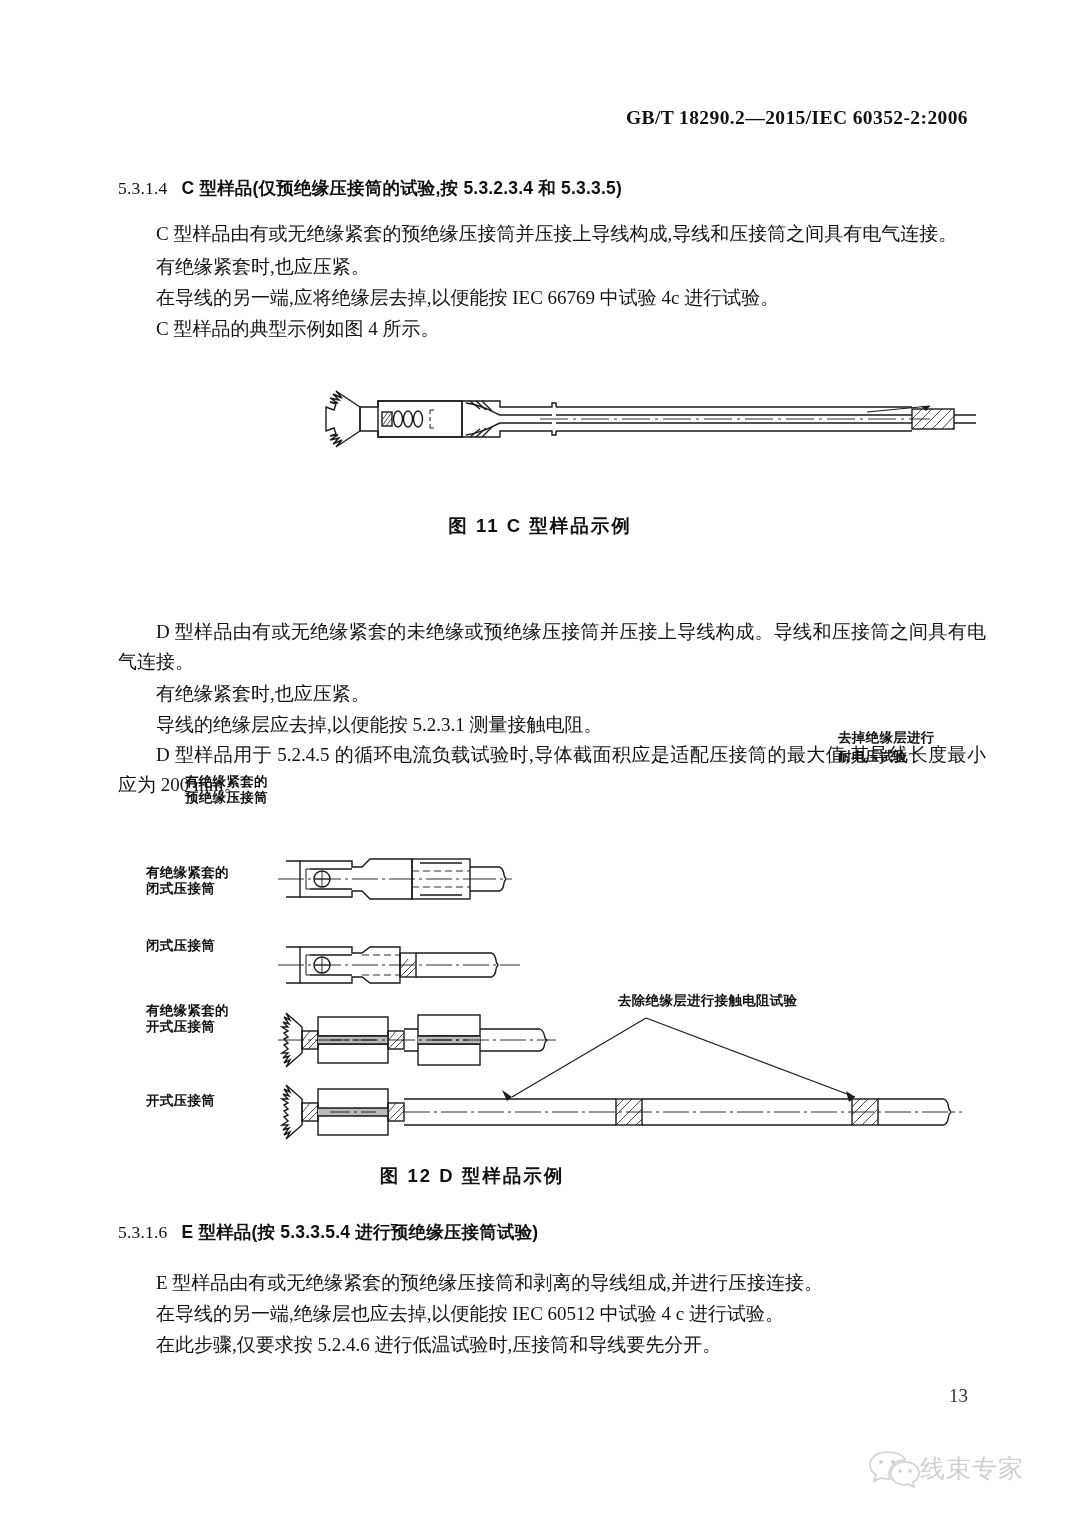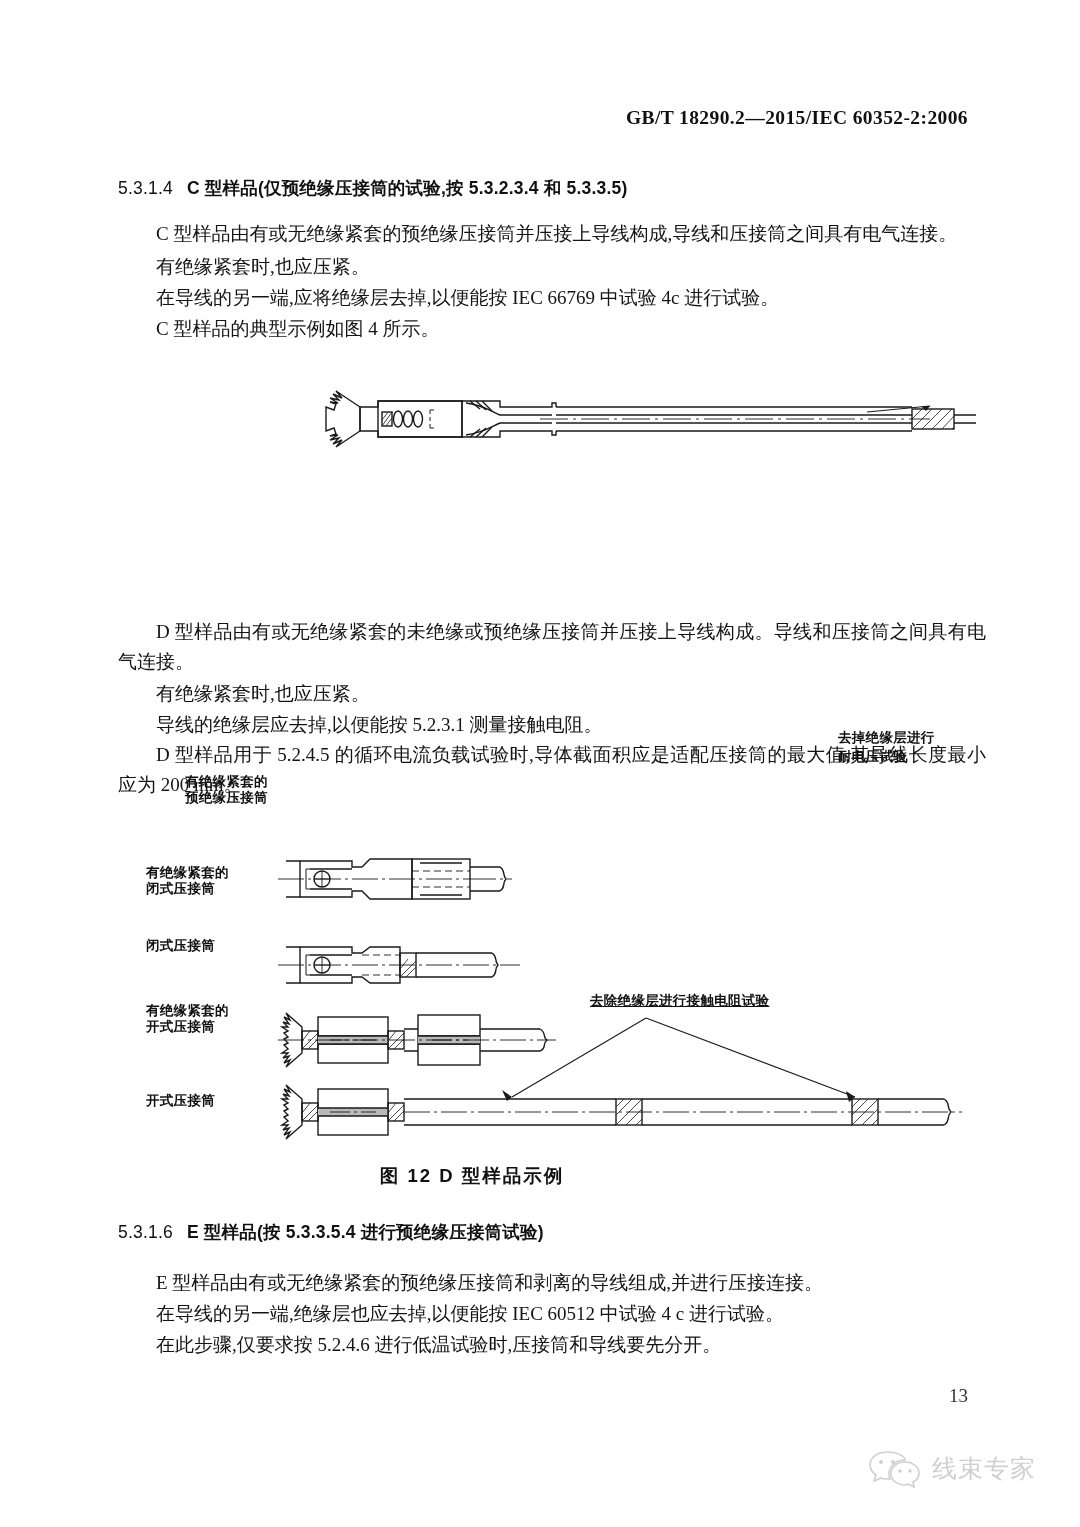--- a/index.html
+++ b/index.html
@@ -42,21 +42,21 @@
   .sec-head {
     font-family: "Liberation Sans", sans-serif;
     font-size: 17.5px;
     font-weight: bold;
     color: #111;
     letter-spacing: 0.2px;
     white-space: nowrap;
   }
   .sec-head .num {
     font-weight: normal;
-    font-family: Liberation Sans, sans-serif;
+    font-family: Liberation Serif, serif;
   }
   .sec-head .ttl { margin-left: 14px; }
 
   .para {
     font-size: 19px;
     line-height: 30px;
     color: #141414;
     text-align: justify;
     font-family: "Liberation Serif", "DejaVu Serif", serif;
   }
@@ -108,21 +108,20 @@
   }
   svg { display: block; }
 
   
   .watermark {
     position: absolute;
     left: 868px;
     top: 1448px;
     display: flex;
     align-items: center;
-    gap: 12px;
     opacity: 0.42;
   }
   .wm-text {
     font-family: "Liberation Sans", sans-serif;
     font-size: 25px;
     color: #8e8e8e;
     letter-spacing: 1px;
   }
 </style>
 </head>
@@ -201,20 +200,23 @@
         <path d="M954,55 L976,55 M954,63 L976,63"></path>
       </g>
 
       <g fill="none" stroke="#1a1a1a" stroke-width="1.1">
         <path d="M867,52 L930,46"></path>
       </g>
       <path d="M930,46 L921,46 L926,51 Z" fill="#1a1a1a" stroke="none"></path>
     </svg>
   </div>
 
+  <div class="content" style="top:513px; left:0; width:1080px;">
+    <div class="fig-caption">图 11   C 型样品示例</div>
+  </div>
 
 
   <div class="content" style="top:617px;">
     <div class="para indent">D 型样品由有或无绝缘紧套的未绝缘或预绝缘压接筒并压接上导线构成。导线和压接筒之间具有电气连接。</div>
   </div>
   <div class="content" style="top:679px;">
     <div class="para indent">有绝缘紧套时,也应压紧。</div>
   </div>
   <div class="content" style="top:710px;">
     <div class="para indent">导线的绝缘层应去掉,以便能按 5.2.3.1 测量接触电阻。</div>
@@ -225,21 +227,21 @@
 
   <div class="figure" style="top:845px; height:300px;">
 
     <div class="fig-label" style="left:146px; top:20px;">有绝缘紧套的
 闭式压接筒</div>
     <div class="fig-label" style="left:146px; top:93px;">闭式压接筒</div>
     <div class="fig-label" style="left:146px; top:158px;">有绝缘紧套的
 开式压接筒</div>
     <div class="fig-label" style="left:146px; top:248px;">开式压接筒</div>
 
-    <div class="fig-annot" style="left:590px; top:146px;text-decoration:underline;">去除绝缘层进行接触电阻试验</div>
+    <div class="fig-annot" style="left:618px; top:146px;">去除绝缘层进行接触电阻试验</div>
 
     <svg width="1080" height="300" viewBox="0 0 1080 300">
       <g fill="none" stroke="#1a1a1a" stroke-width="1.4">
 
         <g>
 
           <path d="M286,16 L300,16 M286,52 L300,52"></path>
           <path d="M278,34 L470,34" stroke-width="0.9" stroke-dasharray="26,4,3,4"></path>
 
           <path d="M300,16 L352,16 L352,22 L362,22 L370,14 L412,14 L412,54 L370,54 L362,46 L352,46 L352,52 L300,52 Z"></path>

